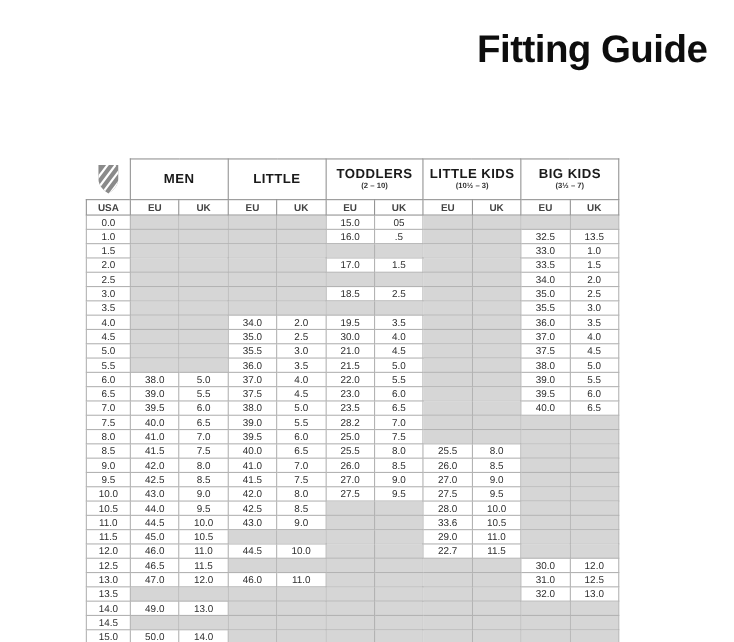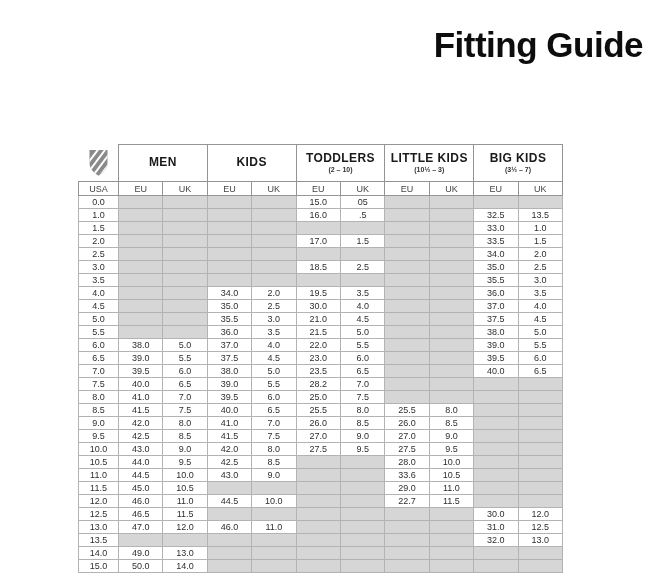--- a/index.html
+++ b/index.html
@@ -29,21 +29,21 @@
     font-size:9px;color:var(--text);overflow:hidden;white-space:nowrap;}
 
   tr.group-row{height:37px;}
   th.logo-cell{border:none;background:#fff;}
   th.group{border:1px solid var(--hborder);font-size:12px;font-weight:700;
     letter-spacing:.4px;color:#1a1a1a;line-height:1.1;}
   th.group .range{display:block;font-size:7px;font-weight:600;color:#333;
     letter-spacing:0;margin-top:1px;}
 
   tr.sub-row{height:14px;}
-  th.sub{font-size:9px;font-weight:400;color:#444;border:1px solid var(--hborder);}
+  th.sub{font-size:9px;font-weight:700;color:#444;border:1px solid var(--hborder);}
 
   tbody tr{height:13px;}
   tbody td{line-height:11px;}
   td.empty{background:var(--empty);}
   td.usa{background:#fff;}
 
   .logo-wrap{display:flex;align-items:center;justify-content:center;height:100%;}
 </style>
 </head>
 <body>
@@ -82,21 +82,21 @@
                 <line x1="-1" y1="25" x2="17" y2="1"></line>
                 <line x1="4" y1="28" x2="22" y2="4"></line>
                 <line x1="9" y1="31" x2="27" y2="7"></line>
                 <line x1="14" y1="34" x2="32" y2="10"></line>
               </g>
             </svg>
           </div>
         </th>
 
       <th class="group" colspan="2"><span>MEN</span></th>
-          <th class="group" colspan="2"><span>KIDS</span></th>
+          <th class="group" colspan="2"><span>LITTLE</span></th>
           <th class="group" colspan="2"><span>TODDLERS</span><span class="range">(2 – 10)</span></th>
           <th class="group" colspan="2"><span>LITTLE KIDS</span><span class="range">(10½ – 3)</span></th>
           <th class="group" colspan="2"><span>BIG KIDS</span><span class="range">(3½ – 7)</span></th>
         </tr>
       <tr class="sub-row">
 
       <th class="sub">USA</th>
           <th class="sub">EU</th>
           <th class="sub">UK</th>
           <th class="sub">EU</th>
@@ -469,20 +469,33 @@
           <td class="empty"></td>
           <td class="empty"></td>
           <td class="empty"></td>
           <td class="empty"></td>
           <td class="empty"></td>
           <td class="empty"></td>
           <td class="empty"></td>
           <td class="empty"></td>
         </tr>
         <tr>
+          <td class="usa">14.5</td>
+          <td class="empty"></td>
+          <td class="empty"></td>
+          <td class="empty"></td>
+          <td class="empty"></td>
+          <td class="empty"></td>
+          <td class="empty"></td>
+          <td class="empty"></td>
+          <td class="empty"></td>
+          <td class="empty"></td>
+          <td class="empty"></td>
+        </tr>
+        <tr>
           <td class="usa">15.0</td>
           <td>50.0</td>
           <td>14.0</td>
           <td class="empty"></td>
           <td class="empty"></td>
           <td class="empty"></td>
           <td class="empty"></td>
           <td class="empty"></td>
           <td class="empty"></td>
           <td class="empty"></td>

